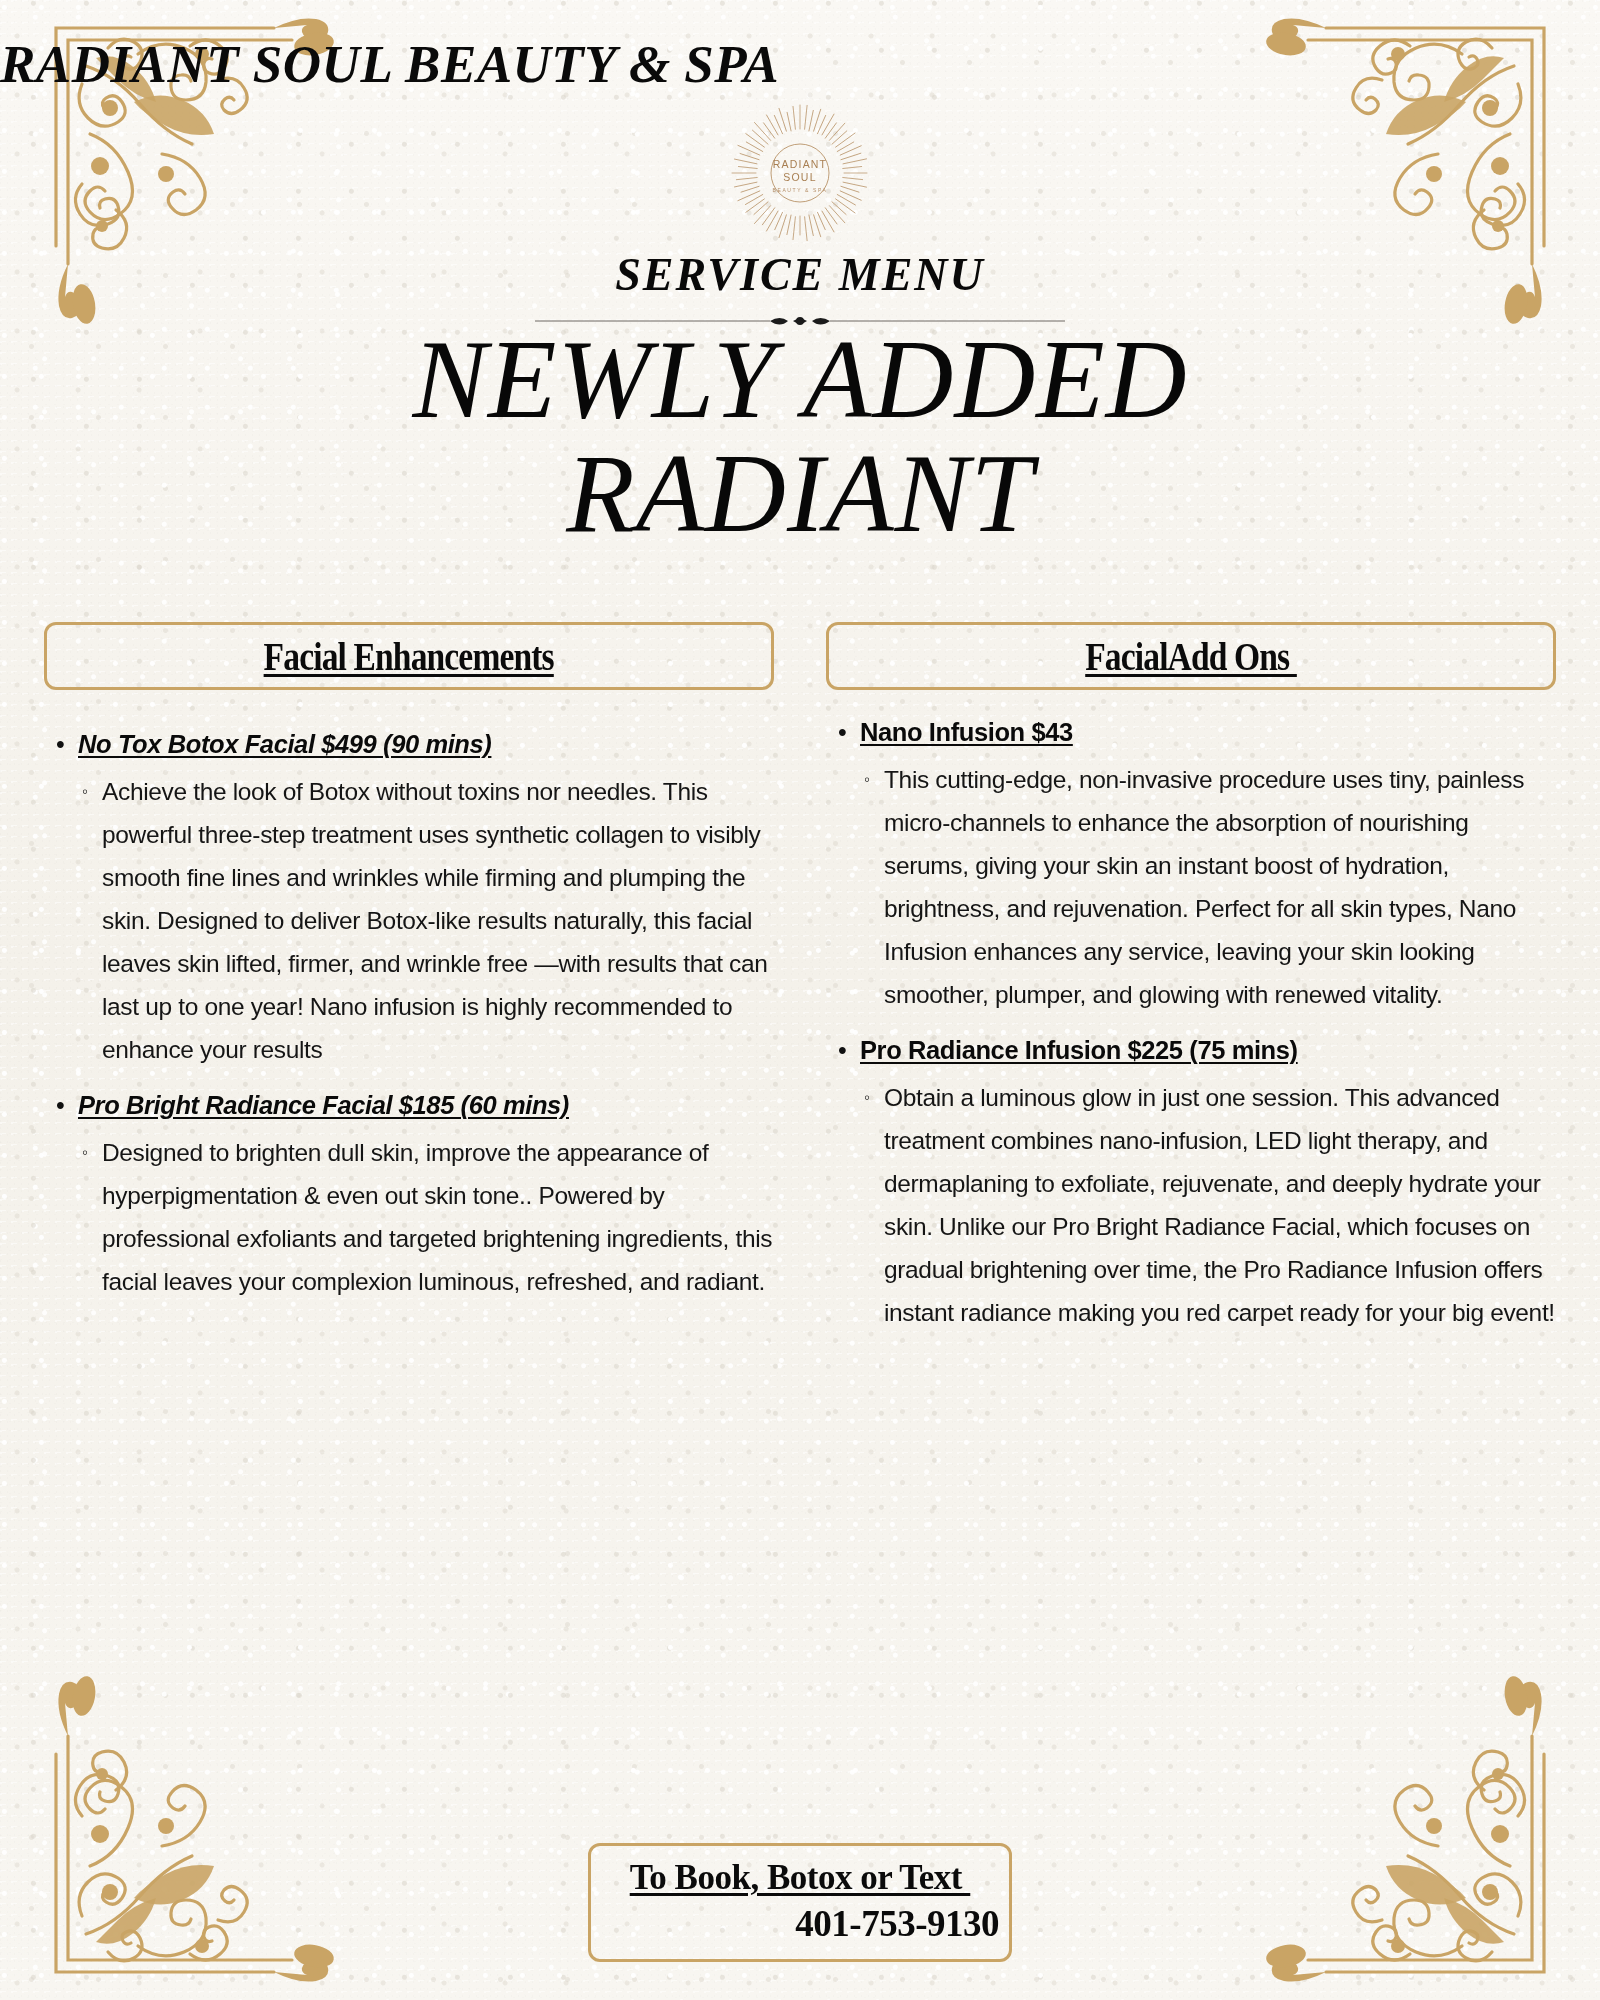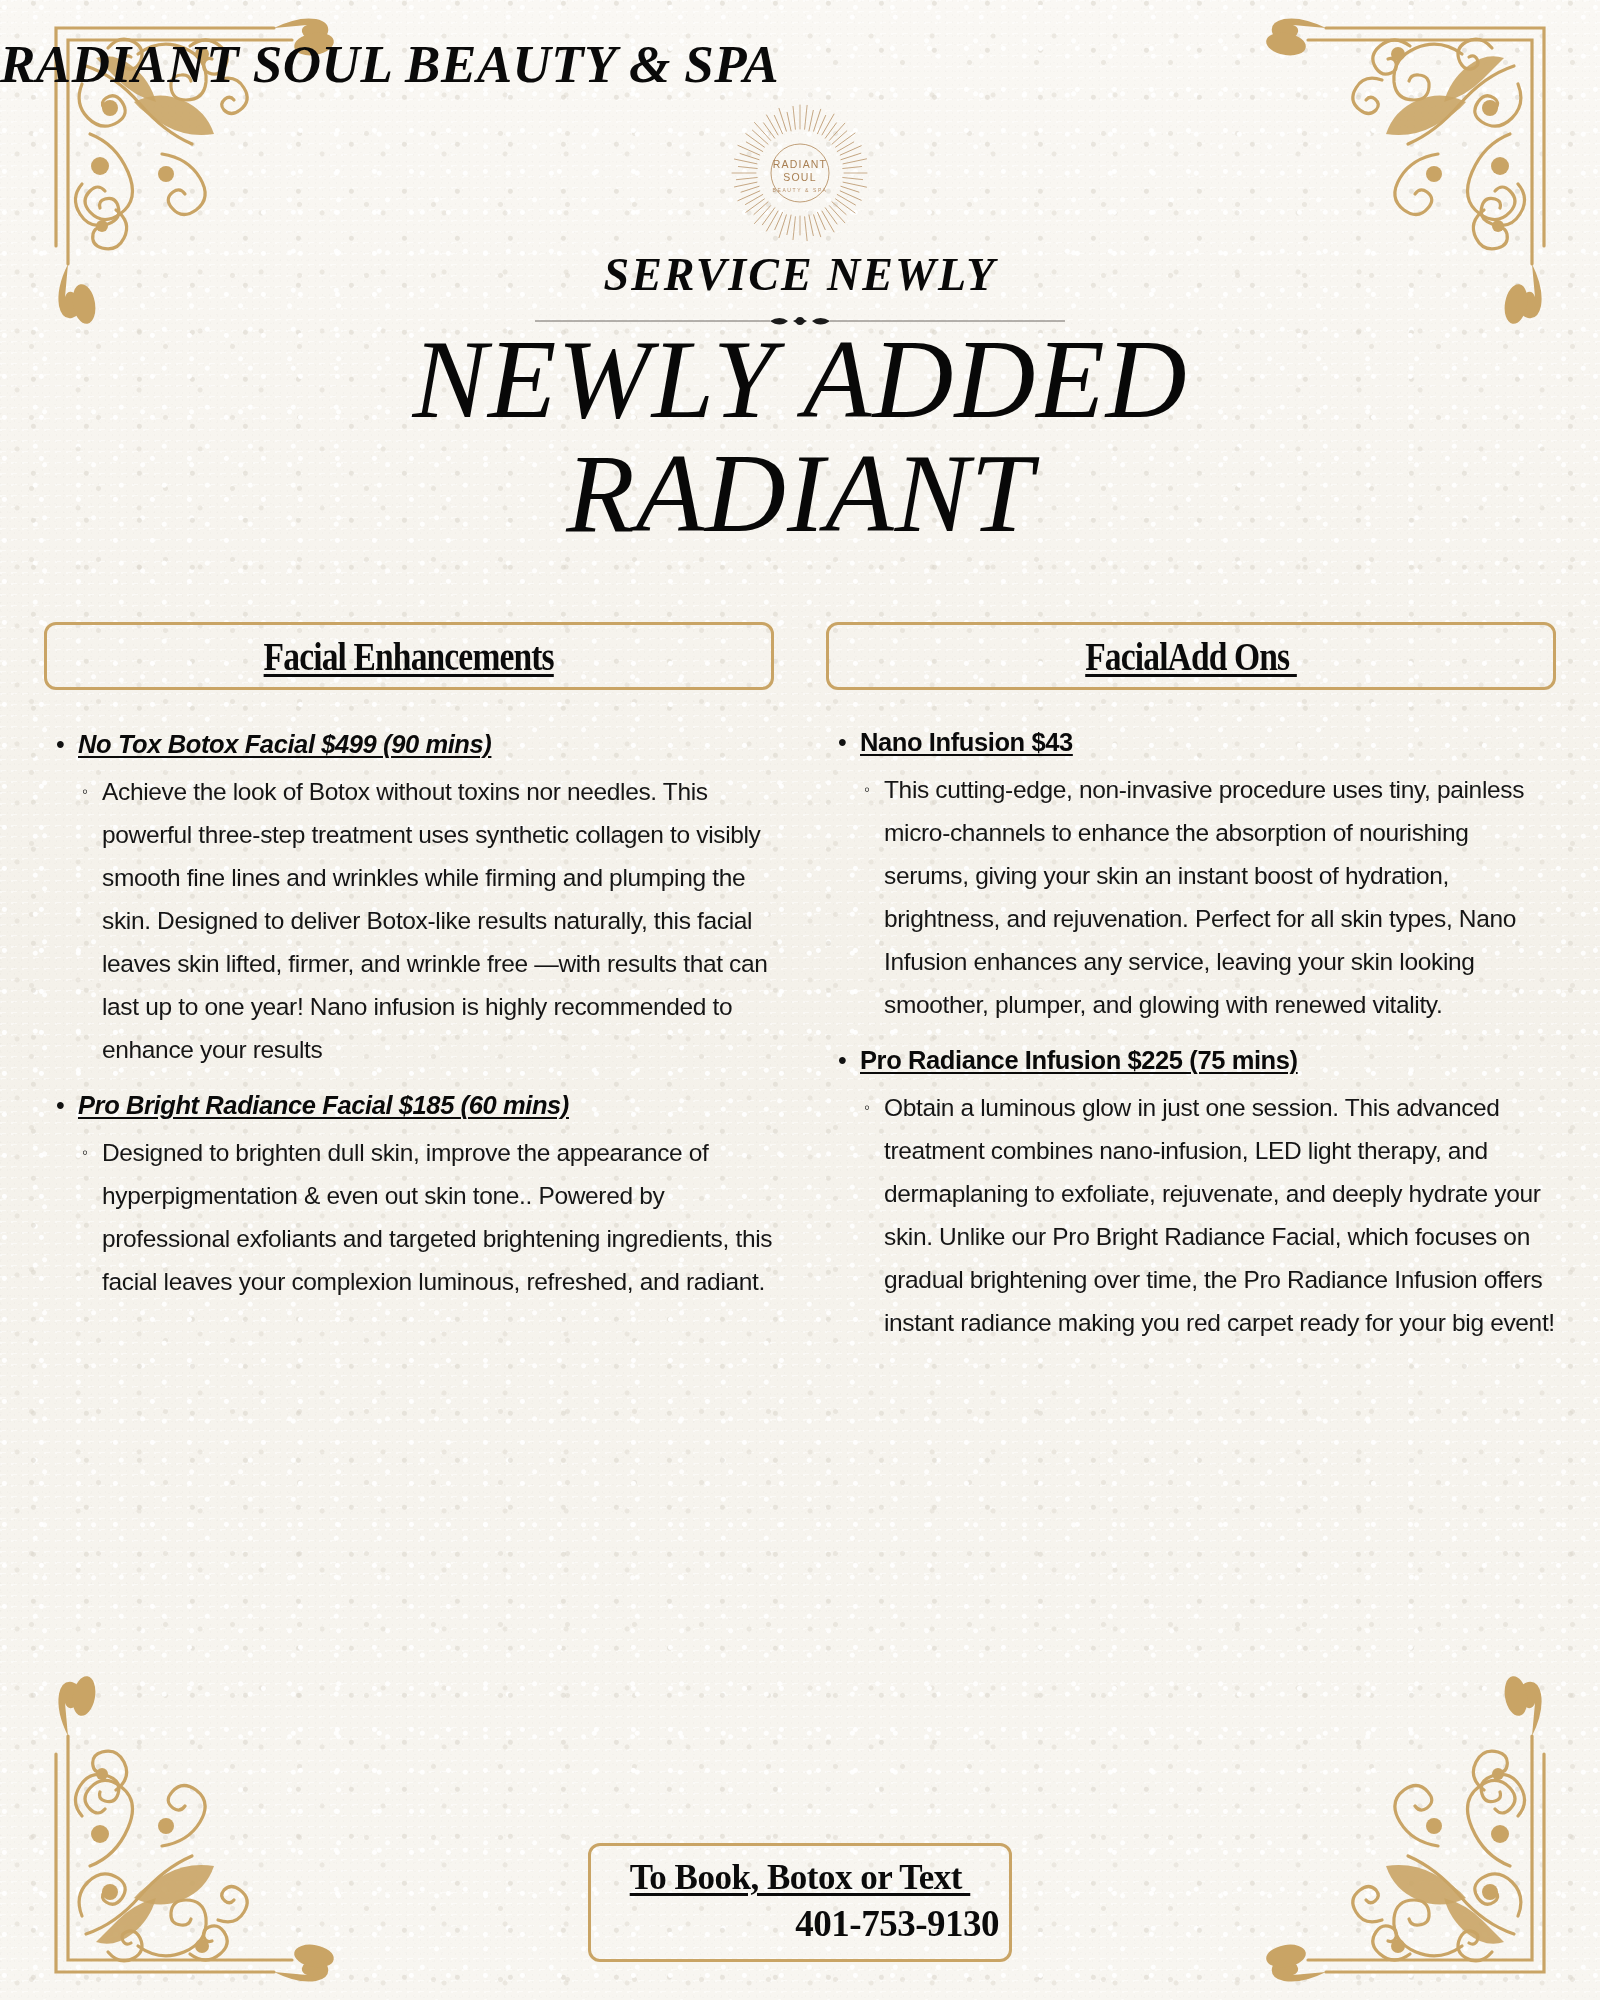--- a/index.html
+++ b/index.html
@@ -128,21 +128,21 @@
 
   .section-box {
     border: 3px solid #c9a465;
     border-radius: 12px;
     height: 62px;
     display: flex;
     align-items: center;
     justify-content: center;
     margin-bottom: 34px;
   }
-  .col-right .section-box { margin-bottom: 32px; }
+  .col-right .section-box { margin-bottom: 22px; }
   .section-title {
     font-family: "Liberation Serif", "DejaVu Serif", serif;
     font-weight: 700;
     font-size: 39px;
     letter-spacing: -1px;
     color: #0b0b0b;
     text-decoration: underline;
     text-underline-offset: 4px;
     text-decoration-thickness: 3px;
     transform: scaleX(0.86);
@@ -458,21 +458,21 @@
           <line x1="70" y1="3" x2="70" y2="26" transform="rotate(354 70 70)"></line>
         </g>
       </g>
       <circle cx="70" cy="70" r="29" fill="none" stroke="#b08757" stroke-width="0.8"></circle>
       <text x="70" y="65" text-anchor="middle" font-family="Liberation Sans, sans-serif" font-size="10.5" letter-spacing="1.2" fill="#a87f52">RADIANT</text>
       <text x="70" y="78" text-anchor="middle" font-family="Liberation Sans, sans-serif" font-size="10.5" letter-spacing="1.2" fill="#a87f52">SOUL</text>
       <text x="70" y="89" text-anchor="middle" font-family="Liberation Sans, sans-serif" font-size="5" letter-spacing="1.6" fill="#b79069">BEAUTY &amp; SPA</text>
     </svg>
   </div>
 
-  <div class="service-menu">SERVICE NEWLY</div>
+  <div class="service-menu">SERVICE MENU</div>
 
   <div class="divider">
     <svg viewBox="0 0 530 18" xmlns="http://www.w3.org/2000/svg">
       <line x1="0" y1="9" x2="235" y2="9" stroke="#4a4540" stroke-width="0.8"></line>
       <line x1="295" y1="9" x2="530" y2="9" stroke="#4a4540" stroke-width="0.8"></line>
       <path d="M235 9 q10 -6 18 0 q-8 7 -18 0z" fill="#1b1b1b"></path>
       <path d="M295 9 q-10 -6 -18 0 q8 7 18 0z" fill="#1b1b1b"></path>
       <circle cx="265" cy="9" r="4" fill="#1b1b1b"></circle>
       <path d="M258 9 q7 -5 14 0 q-7 5 -14 0z" fill="#1b1b1b"></path>
     </svg>

